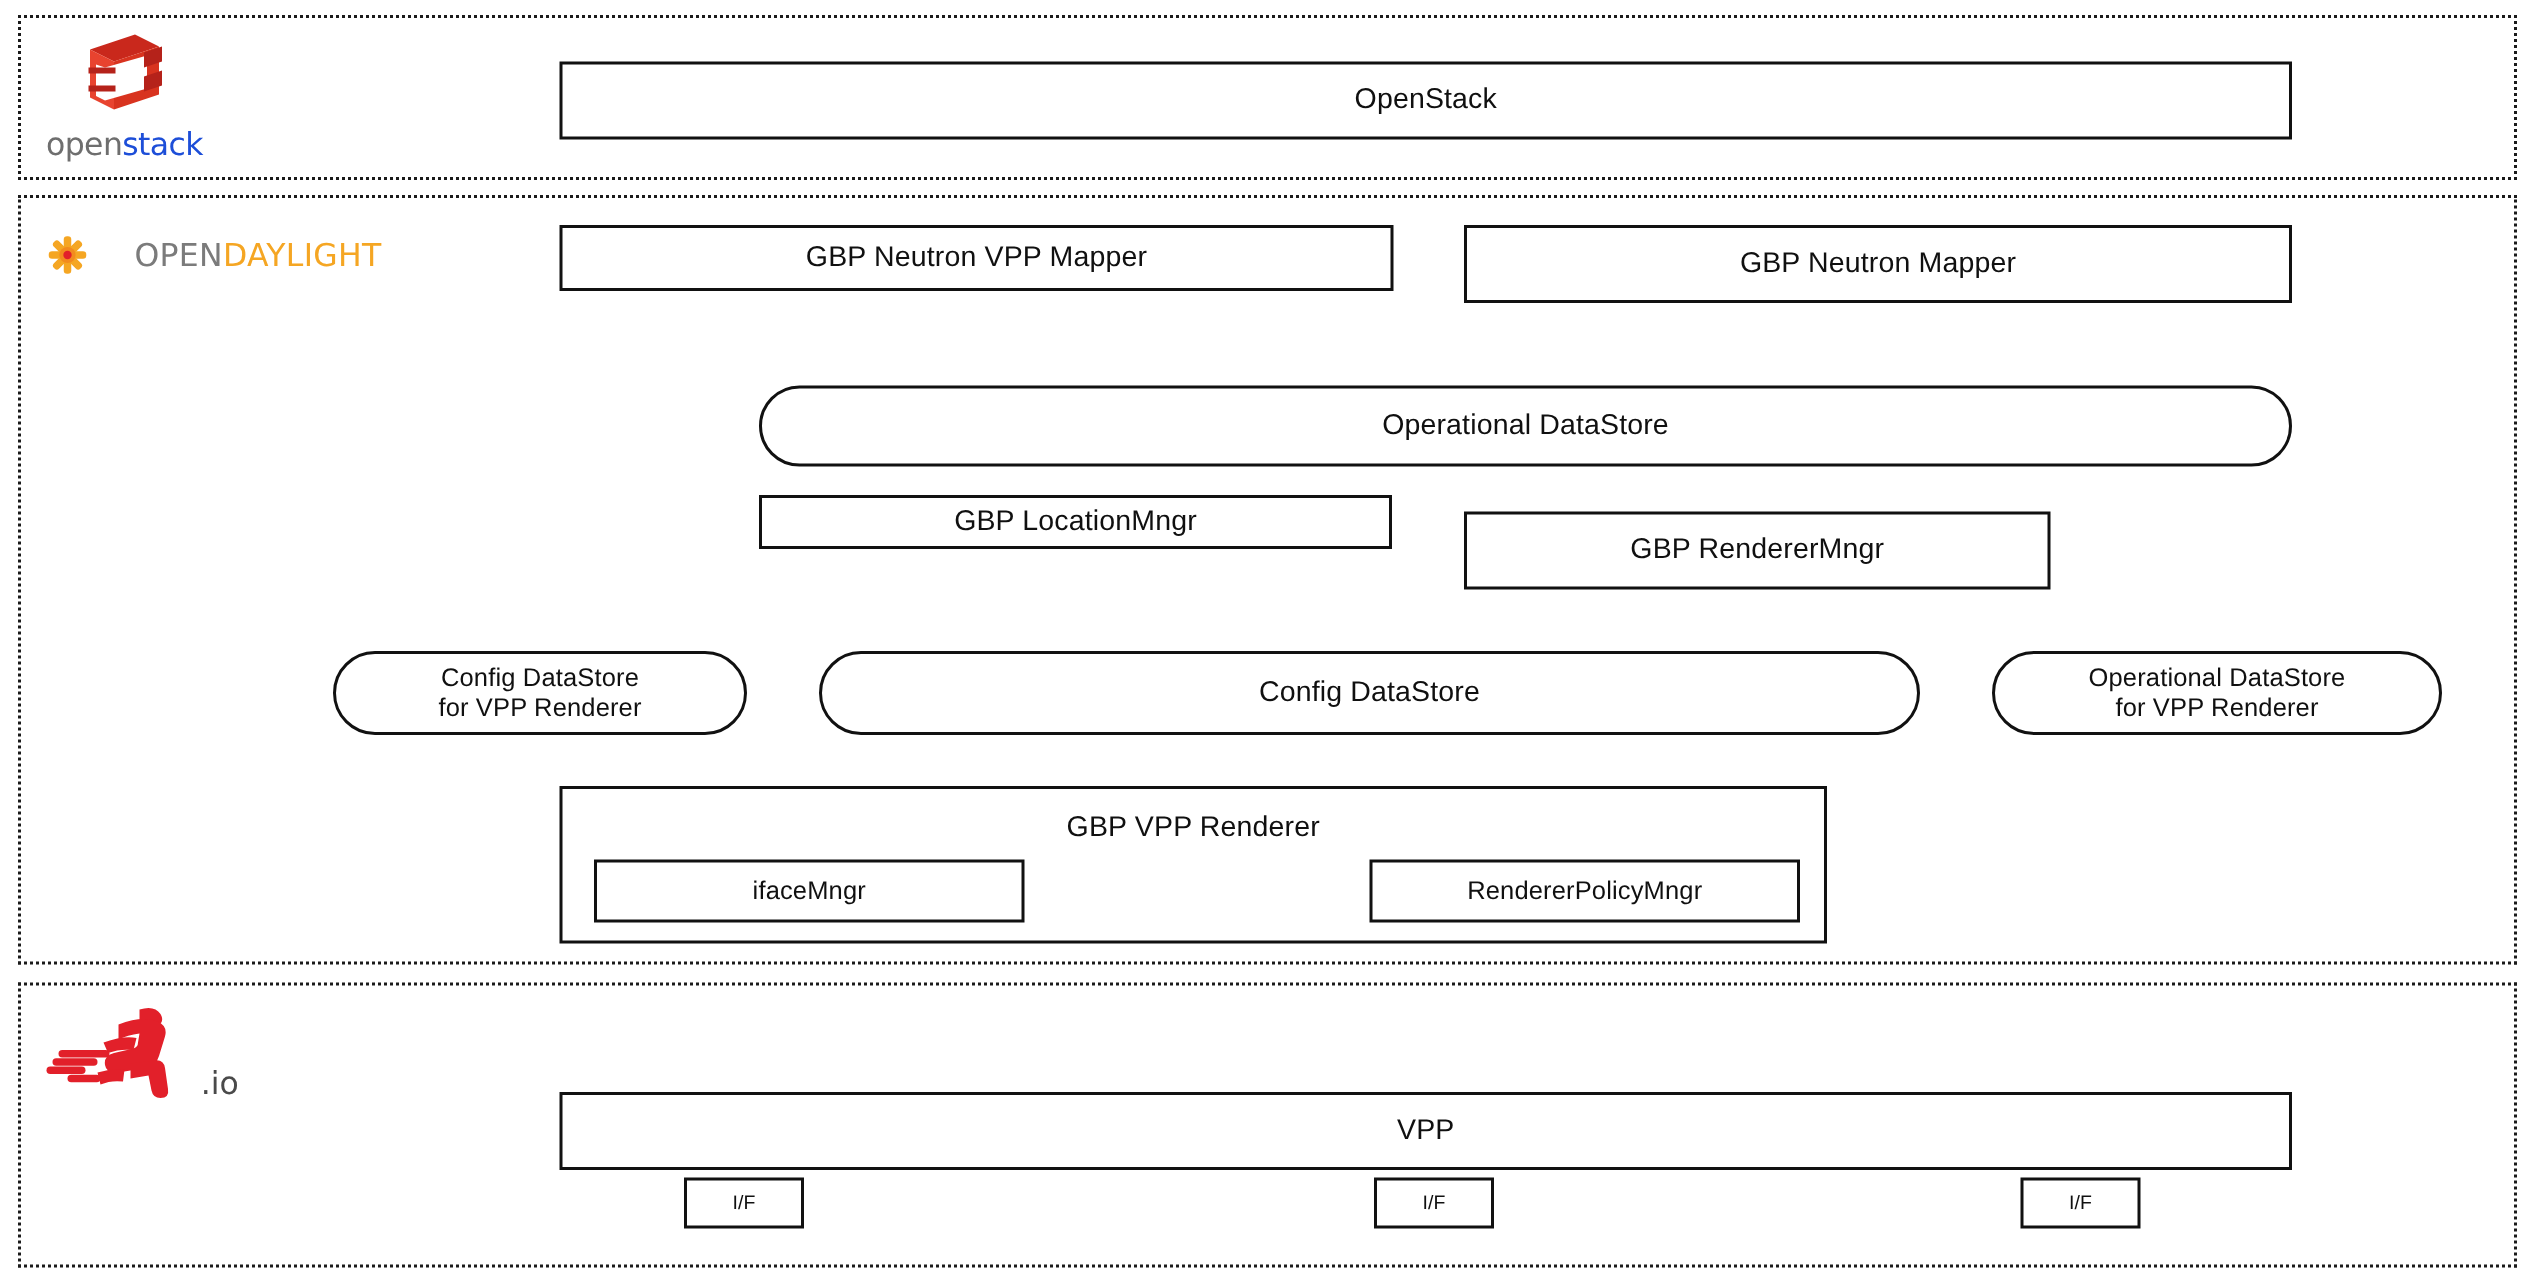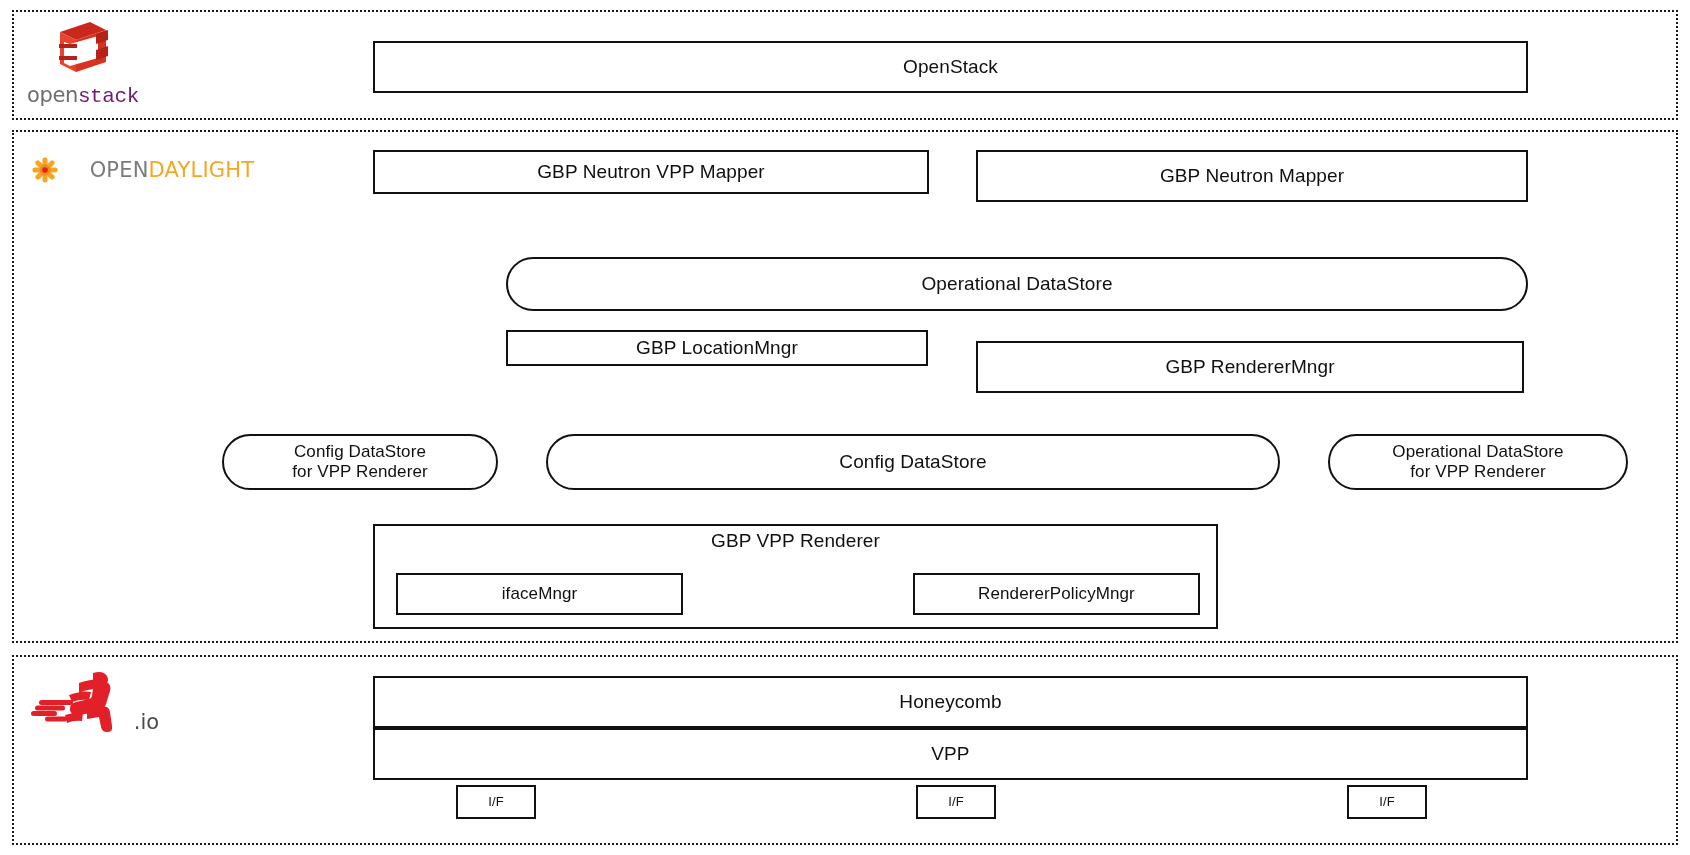--- a/index.html
+++ b/index.html
@@ -44,42 +44,42 @@
     line-height: 1.18;
     color: #101010;
     letter-spacing: .1px;
   }
   .box.pill { border-radius: 999px; }
   .box.two-line { flex-direction: column; font-size: 17px; }
   .box.small { font-size: 17px; }
   .box.tiny  { font-size: 13px; }
   .box.label-top {
     align-items: flex-start;
-    padding-top: 4px;
+    padding-top: 15px;
   }
 
   
   .logo-wrap {
     position: absolute;
     display: flex;
     flex-direction: column;
     align-items: center;
     justify-content: center;
   }
 
   
   #logo-openstack { left: 28px; top: 18px; width: 110px; height: 92px; }
   .os-word {
     font-size: 21px;
     font-family: "DejaVu Sans", sans-serif;
     letter-spacing: -0.4px;
     margin-top: 3px;
   }
   .os-open  { color: #6e6e6e; }
-  .os-stack { color: #701a75; font-family: Liberation Mono, monospace; }
+  .os-stack { color: #1d4ed8; }
 
   
   #logo-odl { left: 28px; top: 150px; width: 230px; height: 40px; flex-direction: row; gap: 32px; }
   .odl-word {
     font-size: 21px;
     font-family: "DejaVu Sans", sans-serif;
     letter-spacing: .2px;
   }
   .odl-open  { color: #7b7b7b; }
   .odl-light { color: #f5a623; }
@@ -140,21 +140,21 @@
   </div>
 
   <div class="box" style="left:373px; top:150px; width:556px; height:44px;">GBP Neutron VPP Mapper</div>
 
   <div class="box" style="left:976px; top:150px; width:552px; height:52px;">GBP Neutron Mapper</div>
 
   <div class="box pill" style="left:506px; top:257px; width:1022px; height:54px;">Operational DataStore</div>
 
   <div class="box" style="left:506px; top:330px; width:422px; height:36px;">GBP LocationMngr</div>
 
-  <div class="box" style="left:976px; top:341px; width:548px; height:52px;">GBP RendererMngr</div>
+  <div class="box" style="left:976px; top:341px; width:391px; height:52px;">GBP RendererMngr</div>
 
   <div class="box pill two-line" style="left:222px; top:434px; width:276px; height:56px;">
     <span>Config DataStore</span>
     <span>for VPP Renderer</span>
   </div>
 
   <div class="box pill" style="left:546px; top:434px; width:734px; height:56px;">Config DataStore</div>
 
   <div class="box pill two-line" style="left:1328px; top:434px; width:300px; height:56px;">
     <span>Operational DataStore</span>
@@ -180,21 +180,20 @@
         <path d="M64 6 q10 -3 14 3 q3 5 -2 8 l-10 4 q-4 1 -5 -2 q-1 -4 3 -6 Z"></path>
         <path d="M50 16 q16 -6 26 -2 q7 3 5 10 l-4 13 q-2 7 -9 8 l-18 3 q-8 1 -9 -5 q-1 -6 6 -8 l13 -3 q3 -1 3 -4 l1 -6 q-8 1 -14 4 Z"></path>
         <path d="M40 28 q14 -5 22 -3 l-2 8 q-9 -1 -17 2 Z"></path>
         <path d="M58 42 l16 -2 q6 -1 7 5 l2 14 q1 6 -5 6 q-5 0 -6 -5 l-2 -10 l-12 2 Z"></path>
         <path d="M36 48 q10 -3 18 -2 l-1 8 q-8 -1 -15 2 Z"></path>
       </g>
     </svg>
     <div class="fdio-io">.io</div>
   </div>
 
-  <div class="box" style="left:373px; top:676px; width:1155px; height:52px;">Honeycomb</div>
 
   <div class="box" style="left:373px; top:728px; width:1155px; height:52px;">VPP</div>
 
   <div class="box tiny" style="left:456px; top:785px; width:80px; height:34px;">I/F</div>
 
   <div class="box tiny" style="left:916px; top:785px; width:80px; height:34px;">I/F</div>
 
   <div class="box tiny" style="left:1347px; top:785px; width:80px; height:34px;">I/F</div>
 
 </div>

